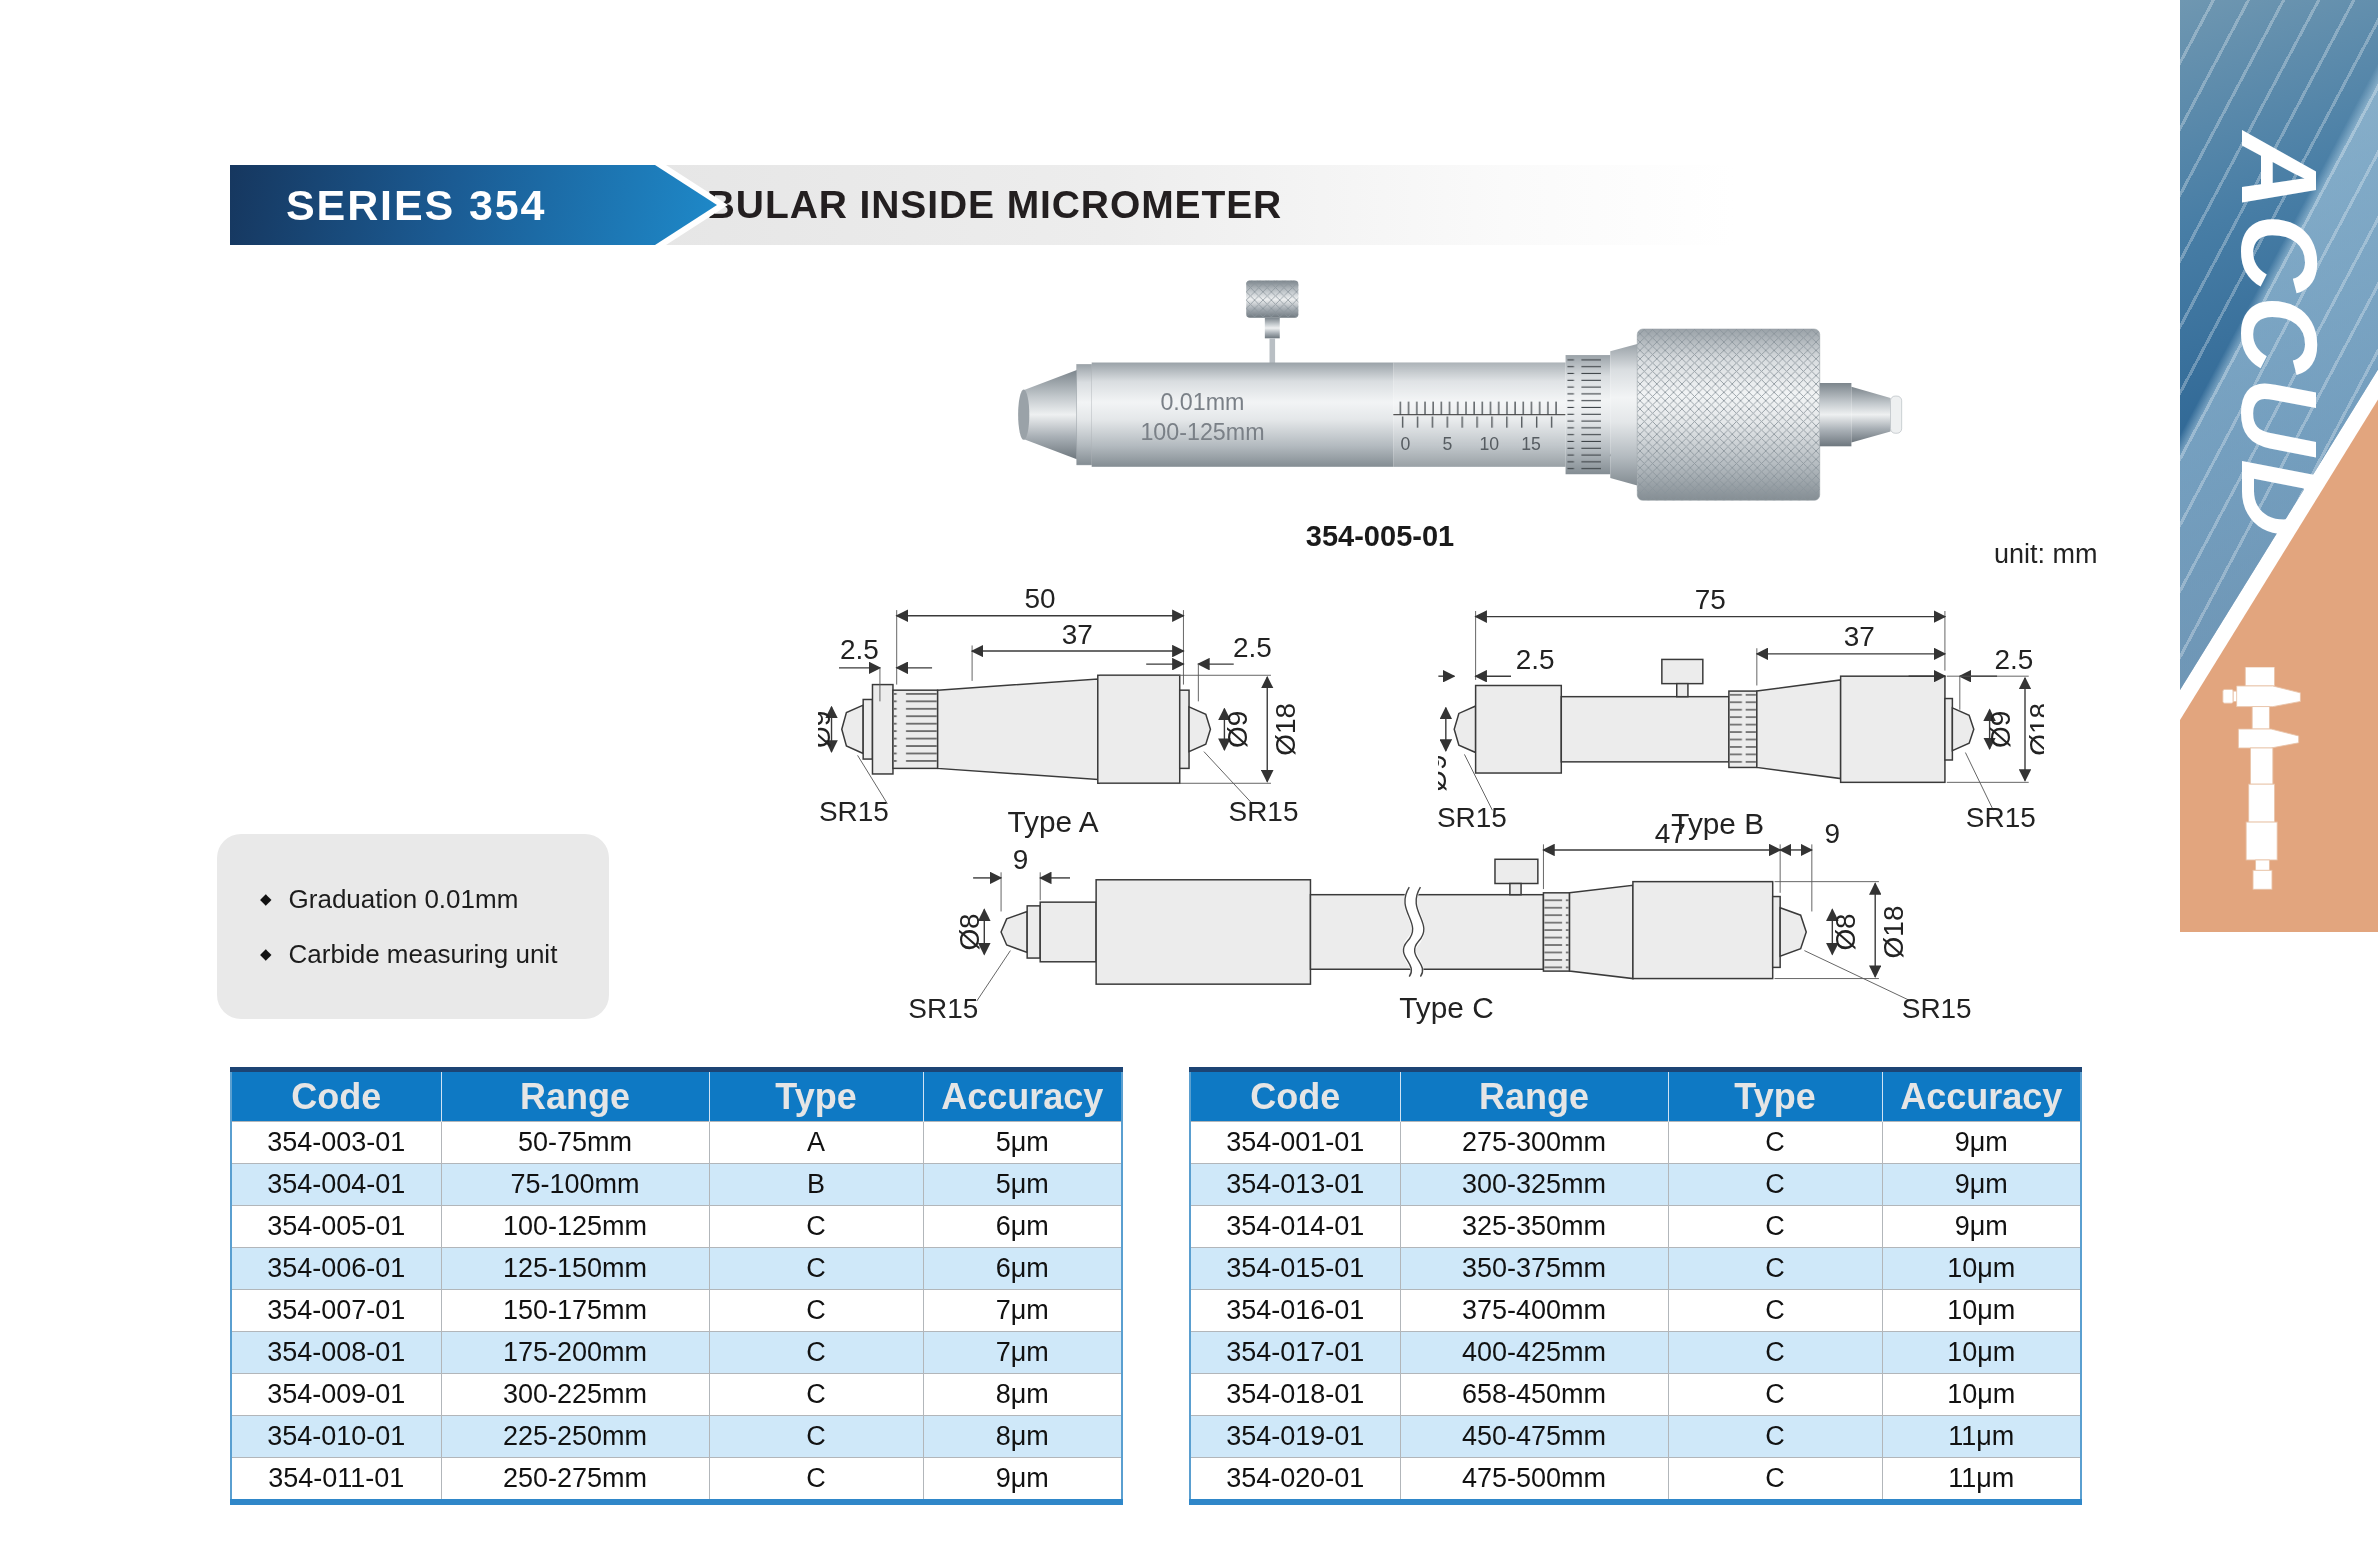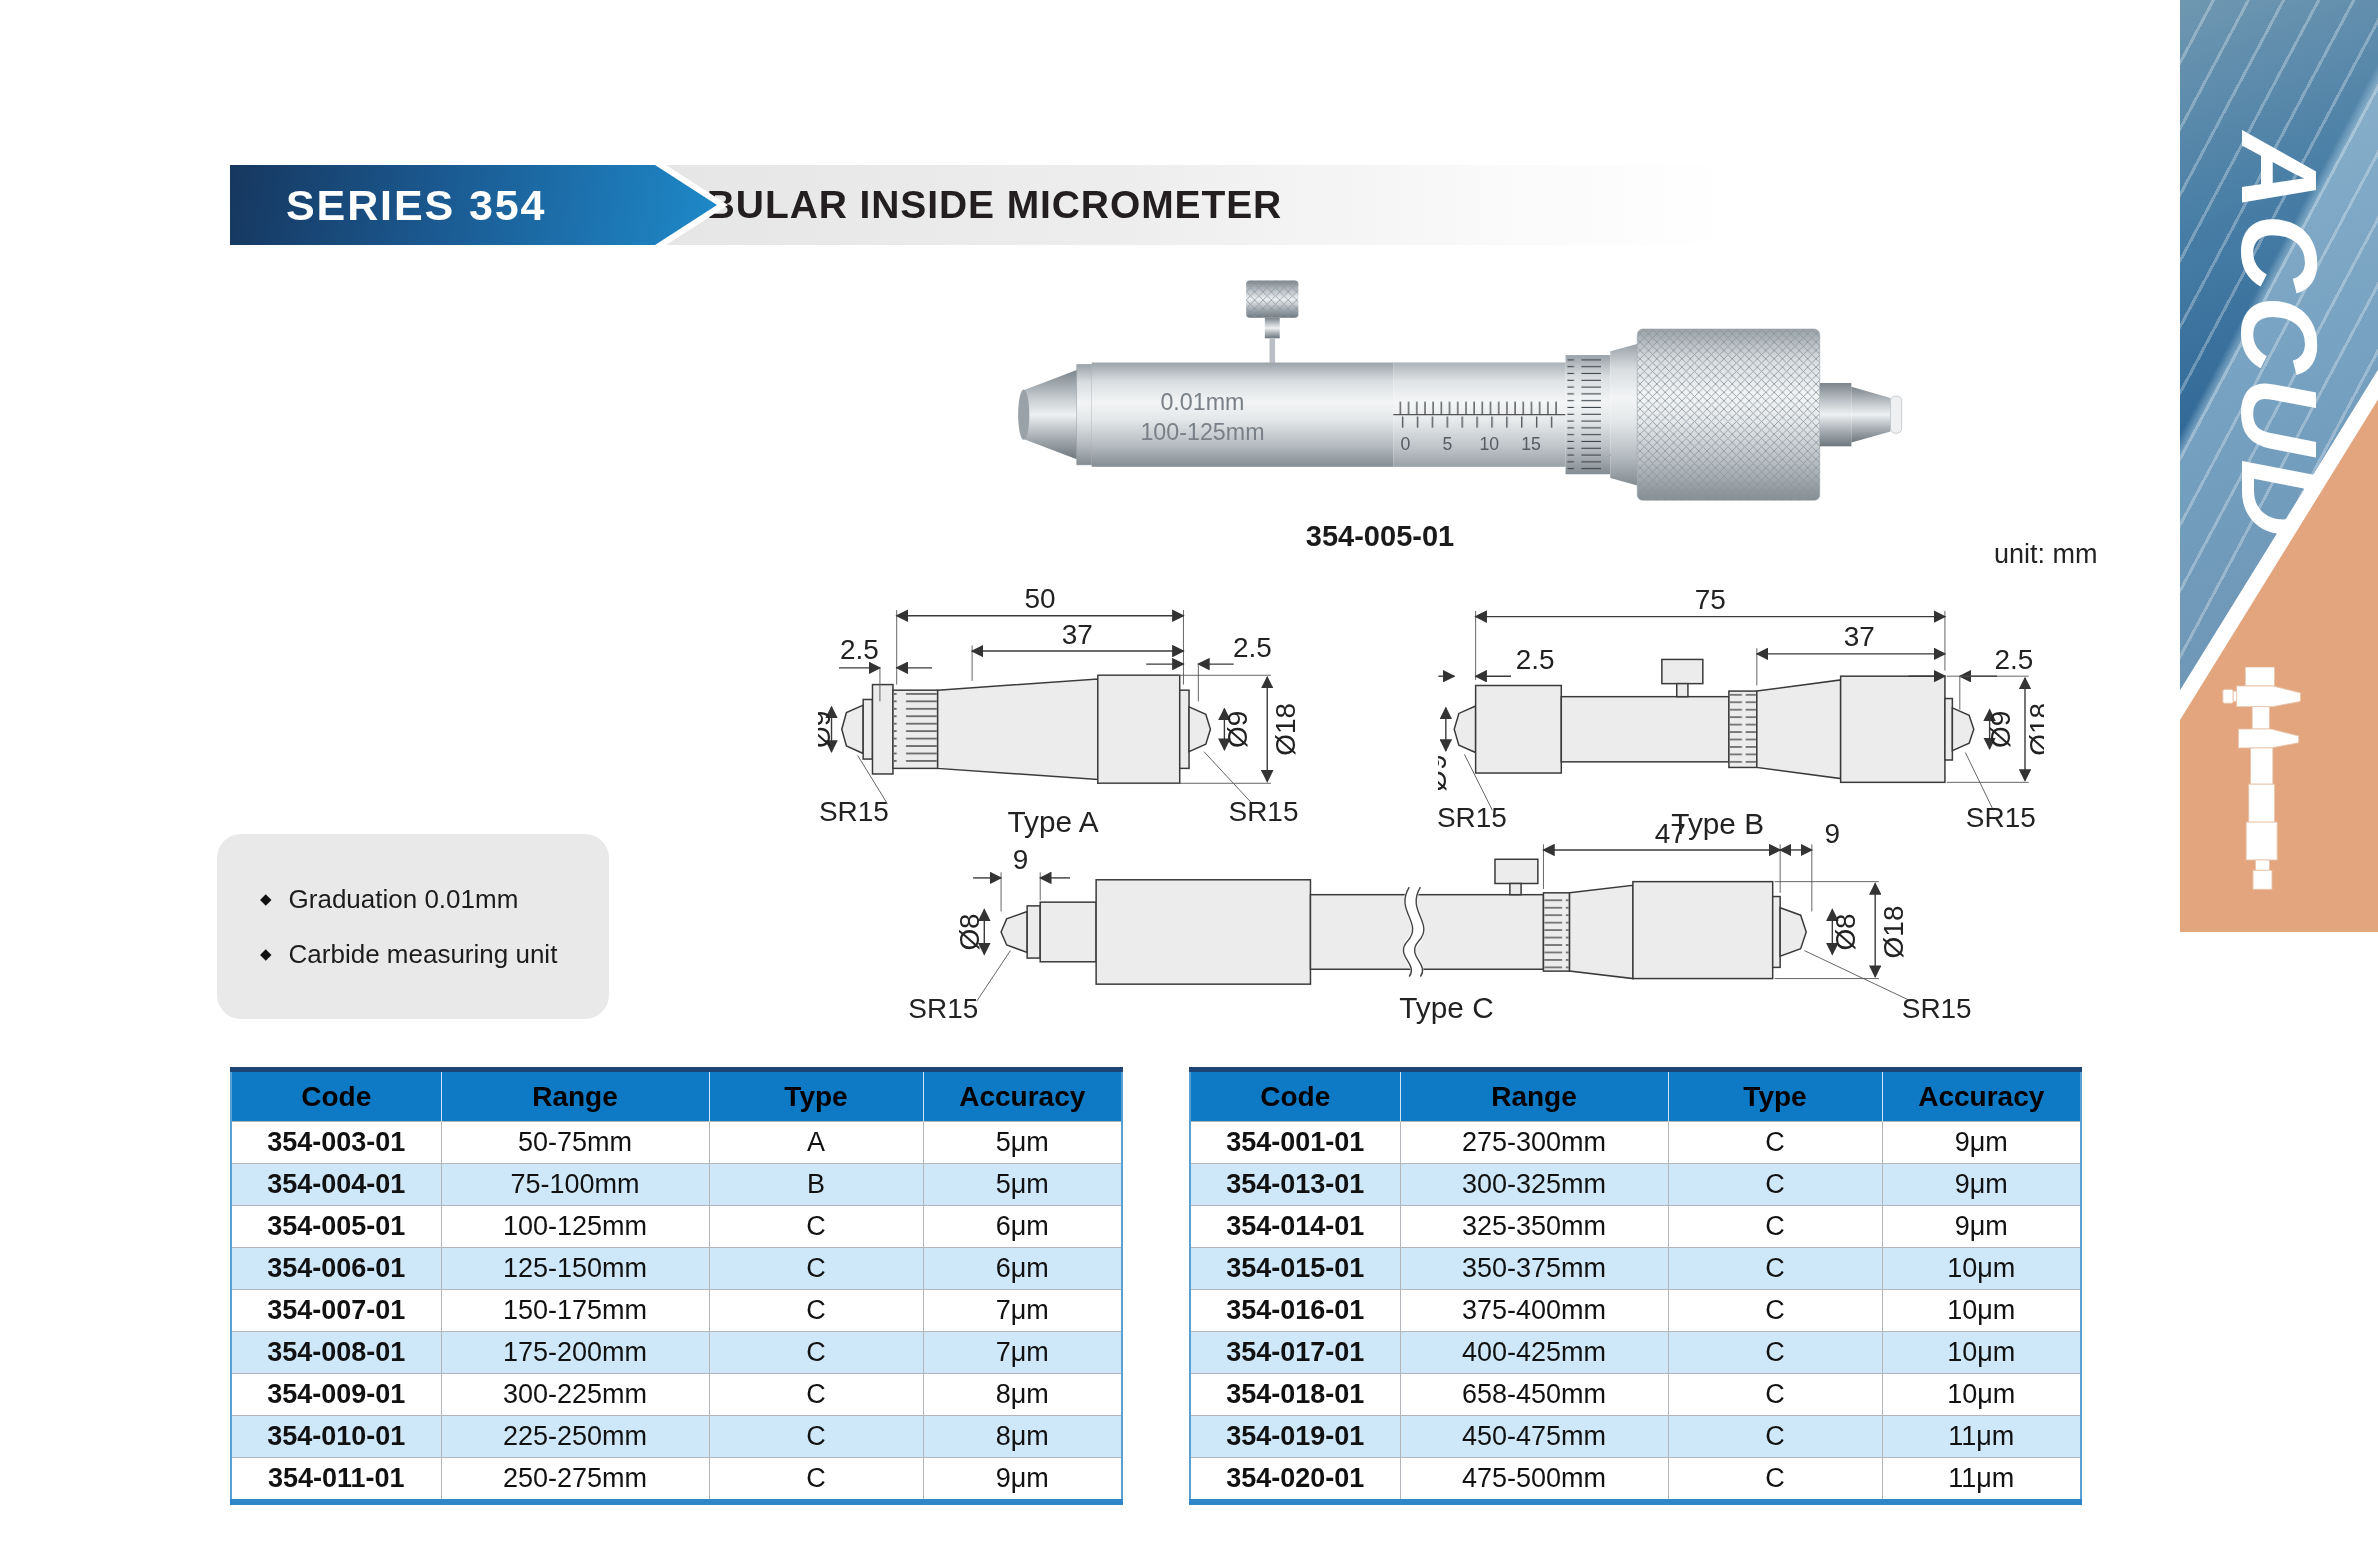--- a/index.html
+++ b/index.html
@@ -55,25 +55,25 @@
     padding-left:43px;box-sizing:border-box;}
   .feature{display:flex;align-items:center;gap:17px;font-size:26px;color:#1c1c1c;}
   .bullet{font-size:15px;color:#111;}
 
   
   .table-wrap{position:absolute;top:1067px;}
   .table-wrap.left{left:230px;}
   .table-wrap.right{left:1189px;}
   .data-table{border-collapse:collapse;table-layout:fixed;width:893px;
     border:2.8px solid #5a9fd0;border-top:5.6px solid #1c4474;border-bottom:6.5px solid #2f87c9;}
-  .data-table th{background:#0e79c4;color:#000000;font-size:28px;font-weight:bold;height:47px;
+  .data-table th{background:#0e79c4;color:#e5e5e5;font-size:36px;font-weight:bold;height:47px;
     border-left:1.9px solid #cfe3f4;}
   .data-table th:first-child{border-left:none;}
   .data-table td{font-size:27px;text-align:center;height:39px;border:1.9px solid #b2b6ba;color:#111;background:#fff;}
-  .data-table td.code{font-weight:bold;}
+  .data-table td.code{font-weight:normal;}
   .data-table tbody tr:nth-child(even) td{background:#cfe8f9;}
 </style>
 </head>
 <body>
 
 <div class="page">
 
   <div class="banner-gray">
     <div class="title">TUBULAR INSIDE MICROMETER</div>
   </div>

